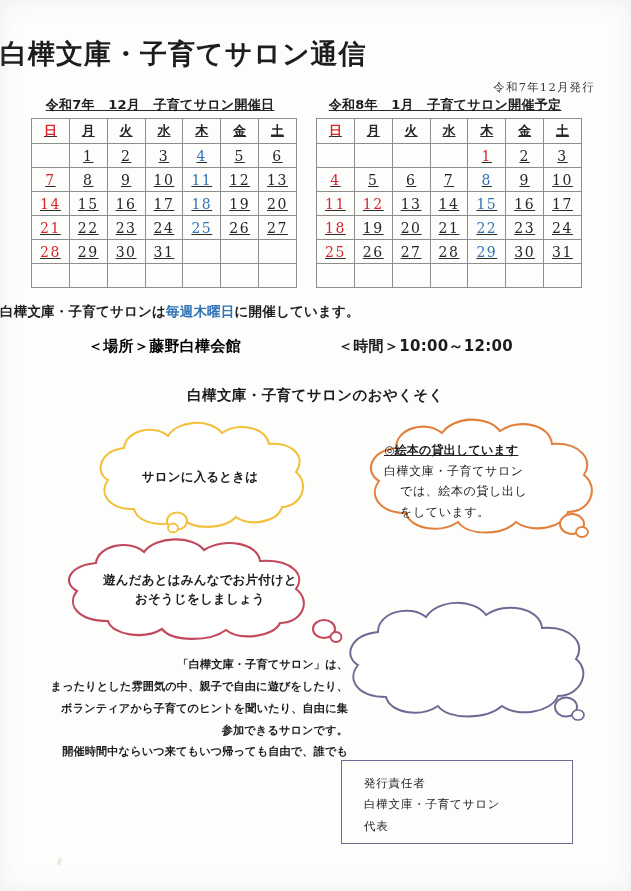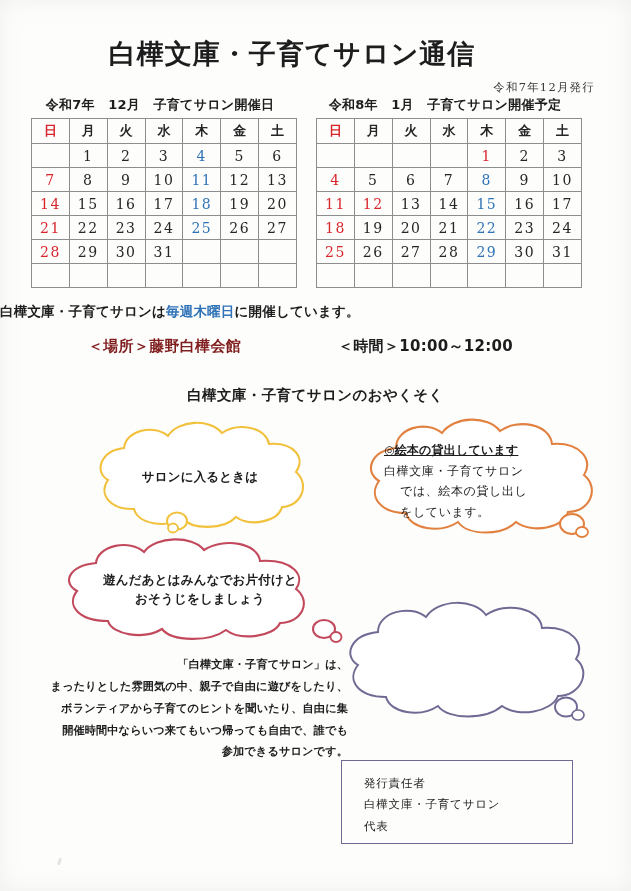--- a/index.html
+++ b/index.html
@@ -30,39 +30,39 @@
     box-shadow: inset 0 0 22px rgba(170,170,165,0.16);
     pointer-events: none;
   }
 
   
   .title {
     position: absolute;
     top: 36px;
     left: 0;
     width: 584px;
-    text-align: center;
+    text-align: left;
     font-size: 27px;
     font-weight: bold;
     letter-spacing: 1px;
     color: #1d1d1d;
     white-space: nowrap;
   }
   .issue-date {
     position: absolute;
     top: 80px;
     right: 36px;
     font-size: 11.5px;
     letter-spacing: 1.2px;
     color: #3a3a3a;
     font-family: "DejaVu Serif", "Liberation Serif", serif;
   }
 
   
-  .cal-block { position: absolute; }
+  .cal-block { position: absolute; text-decoration: underline; }
   .cal-dec { left: 31px;  top: 96px; }
   .cal-jan { left: 316px; top: 96px; }
 
   .cal-caption {
     font-size: 13px;
     font-weight: bold;
     color: #1d1d1d;
     text-align: center;
     width: 258px;
     margin-bottom: 4px;
@@ -111,21 +111,21 @@
     letter-spacing: 0.2px;
   }
   .line-weekly .hl { color: #2f72b8; }
 
   .line-place {
     position: absolute;
     top: 337px;
     left: 88px;
     font-size: 15px;
     font-weight: bold;
-    color: #7f1d1d;
+    color: #000000;
     letter-spacing: 0.3px;
   }
   .line-time {
     position: absolute;
     top: 337px;
     left: 338px;
     font-size: 15px;
     font-weight: bold;
     color: #1d1d1d;
     letter-spacing: 0.3px;
@@ -452,22 +452,22 @@
                C9 62, 16 41, 44 38 Z" stroke="#6f6a93" stroke-width="2" stroke-linecap="round" fill="#ffffff"></path>
       <ellipse cx="232" cy="113" rx="11" ry="9.5" stroke="#6f6a93" stroke-width="1.9" fill="#fff"></ellipse>
       <ellipse cx="244" cy="121" rx="6" ry="5" stroke="#6f6a93" stroke-width="1.7" fill="#fff"></ellipse>
     </svg>
   </div>
 
   <div class="about">
     <div class="p-line ind">「白樺文庫・子育てサロン」は、</div>
     <div class="p-line">まったりとした雰囲気の中、親子で自由に遊びをしたり、</div>
     <div class="p-line">ボランティアから子育てのヒントを聞いたり、自由に集</div>
+    <div class="p-line">参加できるサロンです。</div>
     <div class="p-line">開催時間中ならいつ来てもいつ帰っても自由で、誰でも</div>
-    <div class="p-line">参加できるサロンです。</div>
   </div>
 
   <div class="sig-box">
     <div class="sig-inner">
       <div class="sig-line">発行責任者</div>
       <div class="sig-line">白樺文庫・子育てサロン</div>
       <div class="sig-line">代表</div>
     </div>
   </div>
 

